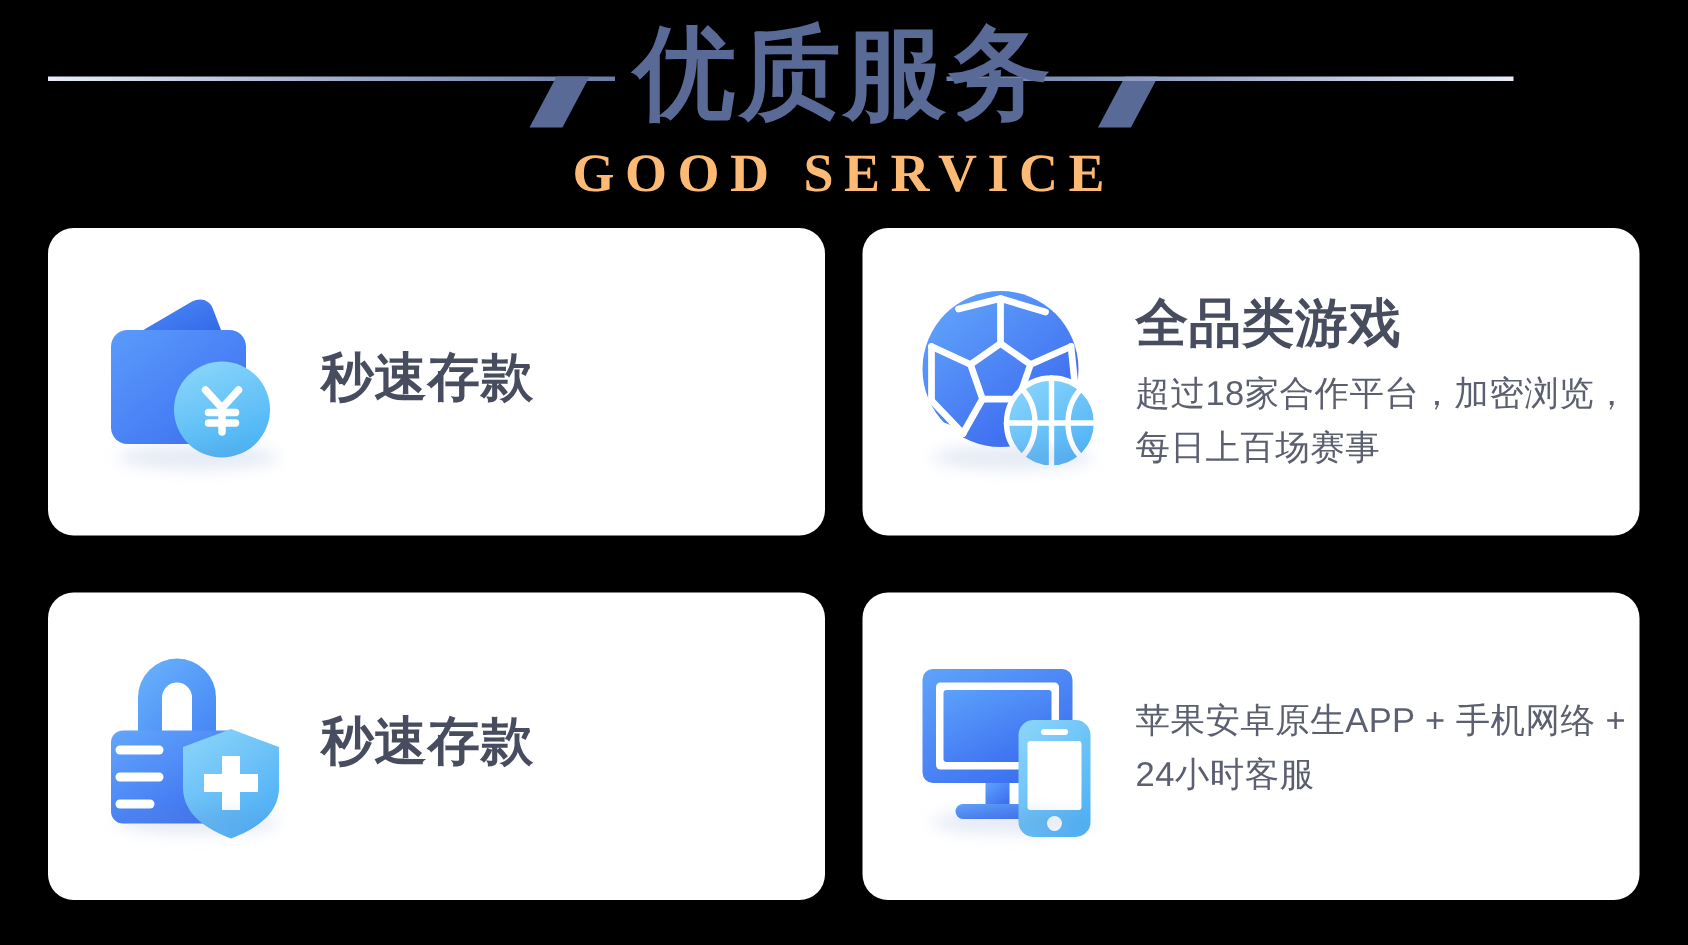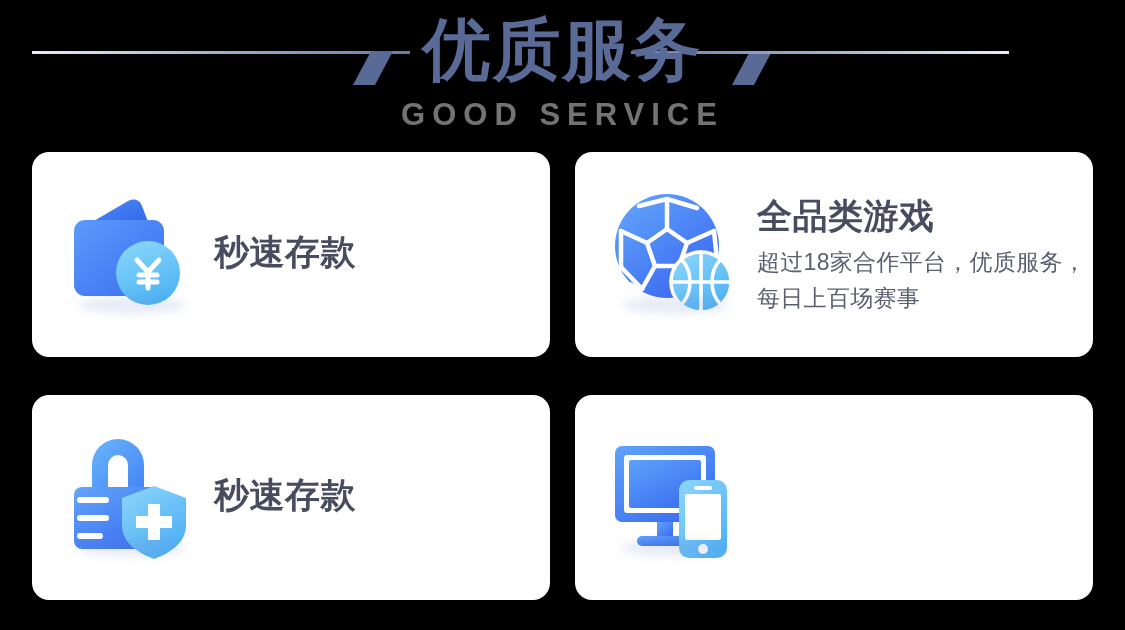--- a/index.html
+++ b/index.html
@@ -13,20 +13,21 @@
     overflow: hidden;
     font-family: "Liberation Sans", "DejaVu Sans", sans-serif;
     position: relative;
   }
 
   
   .header {
     position: relative;
     width: 1041px;
     height: 150px;
+    font-family: Liberation Serif, serif;
   }
   .header-rule {
     position: absolute;
     top: 51px;
     height: 3px;
     width: 378px;
   }
   .header-rule.left {
     left: 32px;
     background: linear-gradient(90deg, #e8edf7 0%, #9aa8c8 55%, #6b7ca8 100%);
@@ -61,24 +62,24 @@
     font-weight: bold;
     color: #5a6a96;
     letter-spacing: 2px;
   }
   .header-sub {
     position: absolute;
     top: 96px;
     left: 0;
     width: 1125px;
     text-align: center;
-    font-size: 31px;
+    font-size: 36px;
     line-height: 38px;
     font-weight: bold;
-    color: #737373;
+    color: #fdba74;
     letter-spacing: 7px;
   }
 
   
   .grid {
     position: absolute;
     top: 152px;
     left: 32px;
     width: 1061px;
     display: grid;
@@ -216,21 +217,21 @@
           <circle cx="92" cy="93" r="30"></circle>
           <path d="M92 63 L92 123"></path>
           <path d="M62 93 L122 93"></path>
           <path d="M72 70 C84 82 84 104 72 116"></path>
           <path d="M112 70 C100 82 100 104 112 116"></path>
         </g>
       </svg>
     </div>
     <div class="card-text">
       <div class="card-title">全品类游戏</div>
-      <div class="card-desc">超过18家合作平台，优质服务，每日上百场赛事</div>
+      <div class="card-desc">超过18家合作平台，加密浏览，每日上百场赛事</div>
     </div>
   </div>
 
   <div class="card">
     <div class="card-icon">
       <div class="card-shadow"></div>
       <svg width="132" height="132" viewBox="0 0 132 132">
         <defs>
           <linearGradient id="lgrad" x1="0" y1="0" x2="0.8" y2="1">
             <stop offset="0%" stop-color="#62a6fb"></stop>
@@ -285,16 +286,17 @@
         <rect x="20" y="28" width="72" height="48" rx="2" fill="url(#mscreen)"></rect>
         <rect x="48" y="90" width="16" height="16" fill="url(#mgrad)"></rect>
         <rect x="28" y="104" width="56" height="10" rx="5" fill="url(#mgrad)"></rect>
         <rect x="70" y="48" width="48" height="78" rx="10" fill="url(#pgrad)"></rect>
         <rect x="76" y="62" width="36" height="46" rx="2" fill="#ffffff"></rect>
         <rect x="85" y="54" width="18" height="4" rx="2" fill="#ffffff"></rect>
         <circle cx="94" cy="117" r="5" fill="#ffffff"></circle>
       </svg>
     </div>
     <div class="card-text">
+      <div class="card-desc">苹果安卓原生APP + 手机网络 + 24小时客服</div>
     </div>
   </div>
 
 </div>
 
 </body></html>

